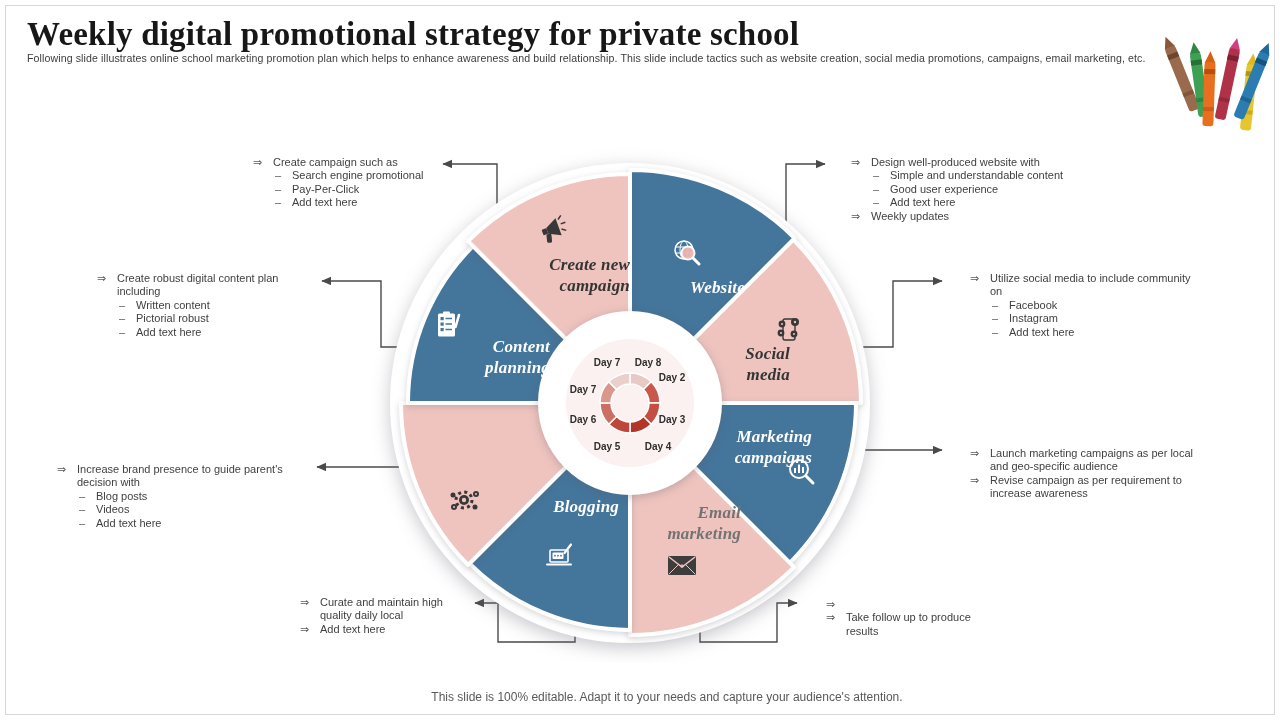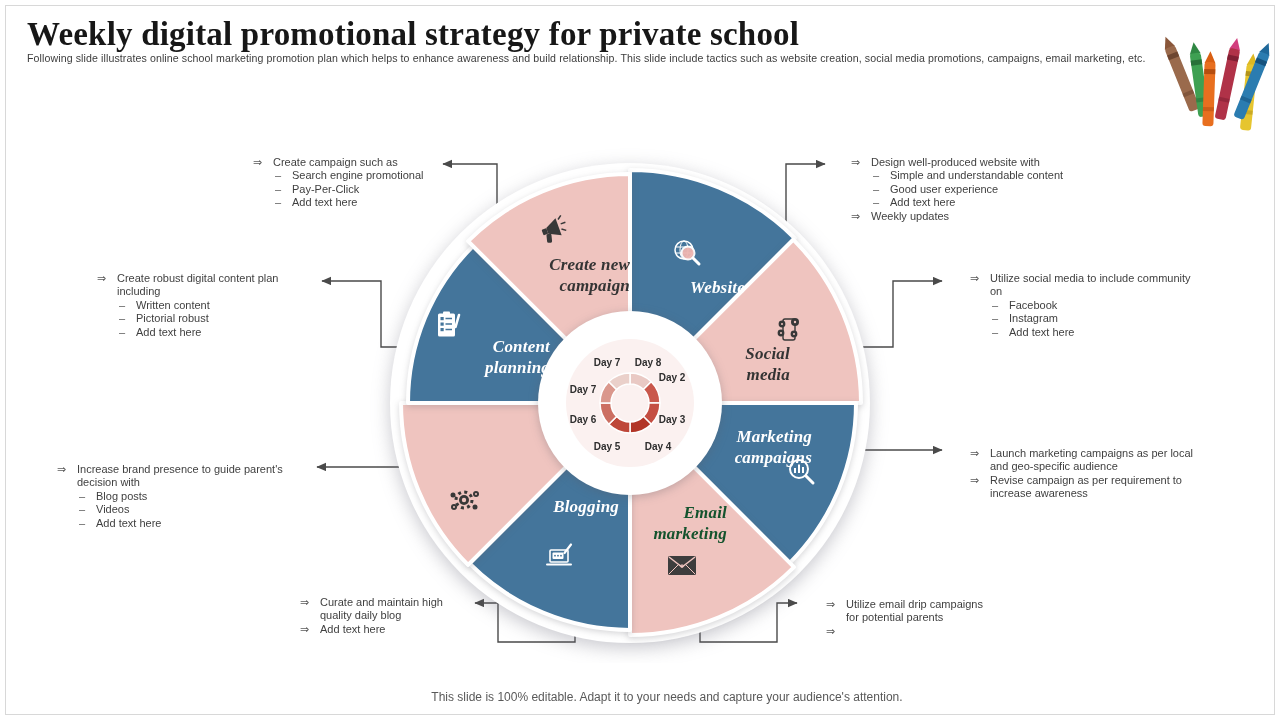--- a/index.html
+++ b/index.html
@@ -138,21 +138,21 @@
       <path d="M281.21 281.21 A30 30 0 0 1 260.00 290.00 L260.00 279.00 A19 19 0 0 0 273.44 273.44 Z" fill="#B23527" stroke="#ffffff" stroke-width="1.5"></path>
       <path d="M260.00 290.00 A30 30 0 0 1 238.79 281.21 L246.56 273.44 A19 19 0 0 0 260.00 279.00 Z" fill="#BE4739" stroke="#ffffff" stroke-width="1.5"></path>
       <path d="M238.79 281.21 A30 30 0 0 1 230.00 260.00 L241.00 260.00 A19 19 0 0 0 246.56 273.44 Z" fill="#CC6F62" stroke="#ffffff" stroke-width="1.5"></path>
       <path d="M230.00 260.00 A30 30 0 0 1 238.79 238.79 L246.56 246.56 A19 19 0 0 0 241.00 260.00 Z" fill="#DA988D" stroke="#ffffff" stroke-width="1.5"></path>
       <path d="M238.79 238.79 A30 30 0 0 1 260.00 230.00 L260.00 241.00 A19 19 0 0 0 246.56 246.56 Z" fill="#EAD0CA" stroke="#ffffff" stroke-width="1.5"></path>
     </svg>
 
   <div class="seg-label" style="left:330px;top:145px;width:90px;color:#fff">Website</div>
   <div class="seg-label" style="left:385px;top:222px;width:70px;color:#343434">Social media</div>
   <div class="seg-label" style="left:387px;top:305px;width:110px;color:#fff">Marketing campaigns</div>
-  <div class="seg-label" style="left:302px;top:381px;width:110px;color:#14532d">Email marketing</div>
+  <div class="seg-label" style="left:316px;top:381px;width:110px;color:#737373">Email marketing</div>
   <div class="seg-label" style="left:204px;top:364px;width:90px;color:#fff">Blogging</div>
   <div class="seg-label" style="left:130px;top:215px;width:100px;color:#fff">Content planning</div>
   <div class="seg-label" style="left:200px;top:133px;width:120px;color:#343434">Create new campaign</div>
 
   <div class="seg-icon" style="left:317px;top:112px">
     <svg viewBox="0 0 36 36">
       <circle cx="15" cy="13" r="9" fill="none" stroke="#fff" stroke-width="1.5"></circle>
       <ellipse cx="15" cy="13" rx="4" ry="9" fill="none" stroke="#fff" stroke-width="1"></ellipse>
       <path d="M6.5 10 H23.5 M6.5 16 H23.5" stroke="#fff" stroke-width="1" fill="none"></path>
       <circle cx="19" cy="16" r="6.5" fill="#eeb5b0" opacity=".95" stroke="#fff" stroke-width="2"></circle>
@@ -343,30 +343,30 @@
       <span class="txt">Launch marketing campaigns as per local and geo-specific audience</span>
     </div>
     <div class="ann-row">
       <span class="marker">⇒</span>
       <span class="txt">Revise campaign as per requirement to increase awareness</span>
     </div>
   </div>
 <div class="ann" style="left:300px;top:596px;width:150px">
     <div class="ann-row">
       <span class="marker">⇒</span>
-      <span class="txt">Curate and maintain high quality daily blog</span>
+      <span class="txt">Curate and maintain high quality daily local</span>
     </div>
     <div class="ann-row">
       <span class="marker">⇒</span>
       <span class="txt">Add text here</span>
     </div>
   </div>
 <div class="ann" style="left:826px;top:598px;width:170px">
     <div class="ann-row">
       <span class="marker">⇒</span>
-      <span class="txt">Utilize email drip campaigns for potential parents</span>
-    </div>
-    <div class="ann-row">
-      <span class="marker">⇒</span>
+    </div>
+    <div class="ann-row">
+      <span class="marker">⇒</span>
+      <span class="txt">Take follow up to produce results</span>
     </div>
   </div>
 
 <div class="footer">This slide is 100% editable. Adapt it to your needs and capture your audience's attention.</div>
 
 </body></html>

